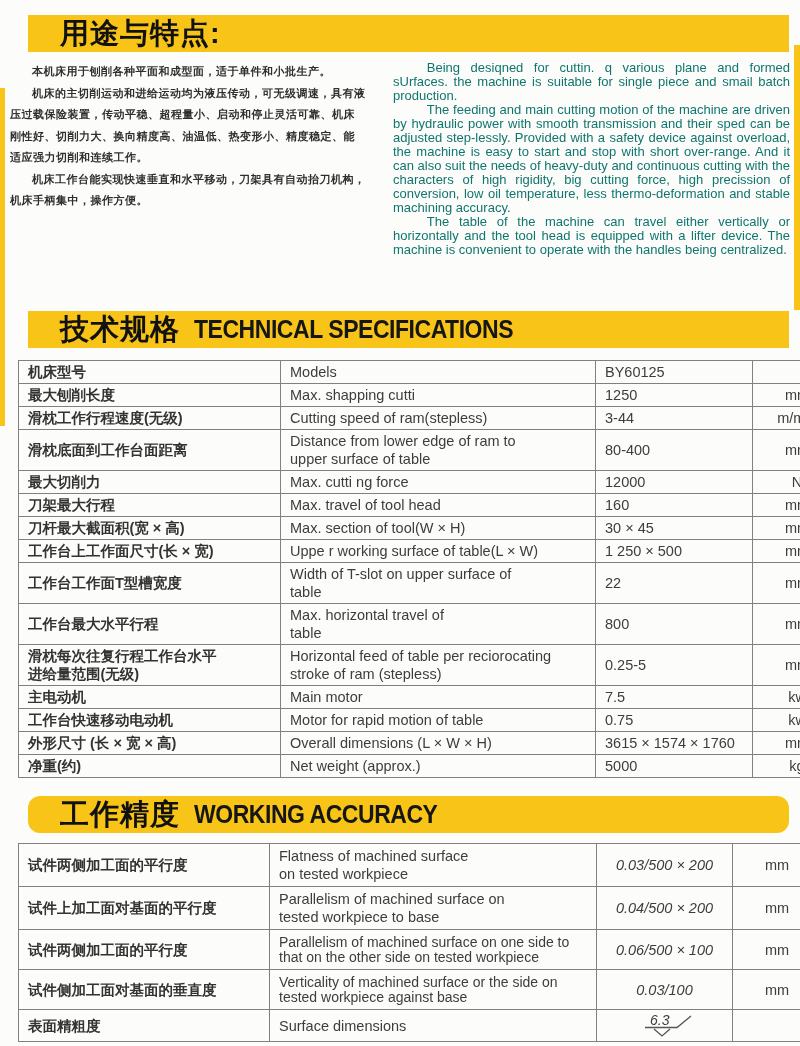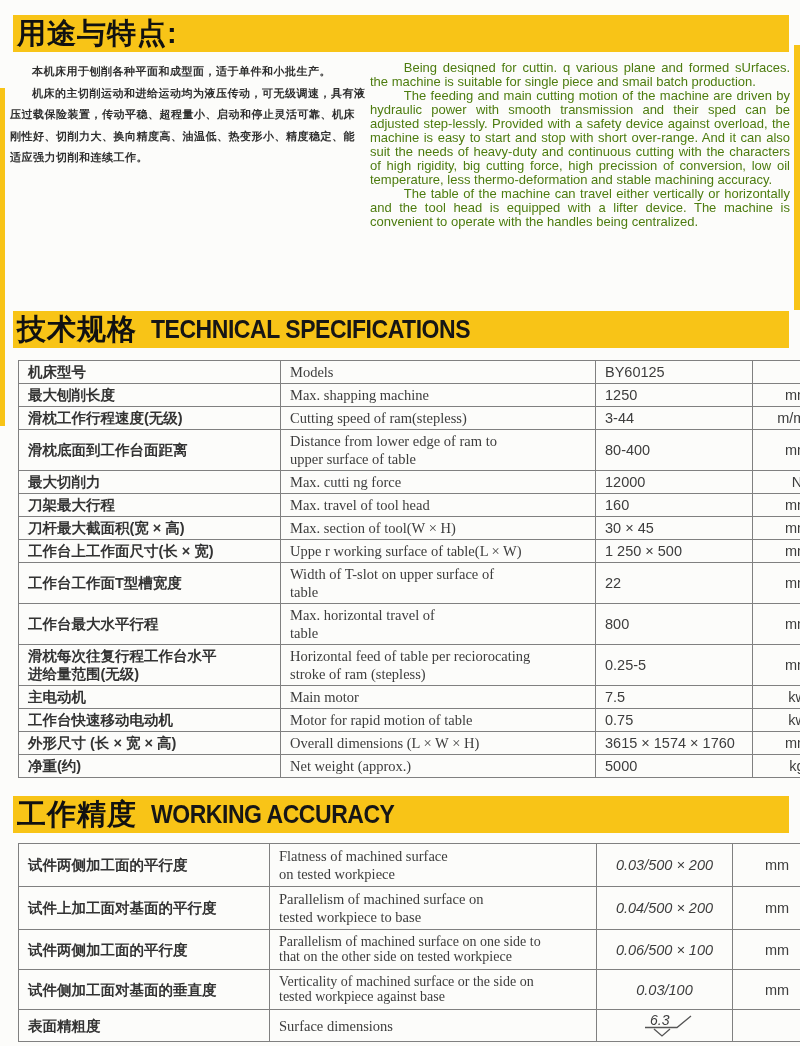--- a/index.html
+++ b/index.html
@@ -8,25 +8,25 @@
     background:#fcfcfa;
     overflow:hidden;
     position:relative;
     font-family:"Liberation Sans", sans-serif;
     color:#3c3c3c;
     -webkit-font-smoothing:antialiased;
   }
   
   .bar{
     background:#f8c417;
-    margin:0 11px 0 13px;
+    margin:0 11px 0 28px;
     height:37px;
     display:flex;
     align-items:center;
-    padding:0 4px;
+    padding:0 32px;
     box-sizing:border-box;
   }
   .bar .zh{
     font-size:29px;
     font-weight:bold;
     color:#111;
     letter-spacing:1px;
     line-height:1;
   }
   .bar .en{
@@ -35,43 +35,43 @@
     color:#161616;
     margin-left:14px;
     letter-spacing:-0.5px;
     line-height:1;
     transform:scaleX(0.92);
     transform-origin:left center;
     white-space:nowrap;
   }
   .bar1{margin-top:15px;}
   .bar2{margin-top:10px;}
-  .bar3{margin-top:18px;}
+  .bar3{margin-top:18px;border-radius:12px;}
 
   
   .purpose{
     display:flex;
     margin:9px 10px 0 10px;
     min-height:240px;
   }
   .purpose .col-zh{
     width:356px;
     font-size:11px;
     line-height:21.5px;
     color:#2f2f2f;
     font-weight:600;
     letter-spacing:0.5px;
   }
   .purpose .col-zh p{margin:0;text-indent:2em;}
   .purpose .col-en{
     flex:1;
-    margin-left:4px;
+    margin-left:27px;
     font-size:13px;
     line-height:14px;
-    color:#4d7c0f;
+    color:#0f766e;
     text-align:justify;
   }
   .purpose .col-en p{margin:0;text-indent:2.6em;}
 
   
   table{
     border-collapse:collapse;
     margin:12px 11px 0 18px;
     width:771px;
     table-layout:fixed;
@@ -79,21 +79,21 @@
   td{
     border:1px solid #808080;
     font-size:14.5px;
     line-height:18px;
     padding:2px 9px;
     color:#3d3d3d;
     vertical-align:middle;
     overflow:hidden;
   }
   .c-zh{white-space:pre-line;font-weight:600;color:#333;}
-  .c-en{white-space:pre-line;font-family:Liberation Serif, serif;}
+  .c-en{white-space:pre-line;}
   .c-val{}
   .c-unit{text-align:center;}
   .specs-table .c-zh{width:243px;margin-left:37px;}
   .specs-table .c-en{width:296px;}
   .specs-table .c-val{width:138px;}
   .specs-table .c-unit{width:70px;}
   .acc-table{margin-top:10px;}
   .acc-table .c-zh{width:232px;}
   .acc-table .c-en{width:308px;}
   .acc-table .c-val{width:117px;text-align:center;font-style:italic;}
@@ -123,20 +123,21 @@
 <div class="edge edge-right"></div>
 
 <div class="bar bar1">
   <span class="zh">用途与特点:</span>
 </div>
 
 <div class="purpose">
   <div class="col-zh">
     <p>本机床用于刨削各种平面和成型面，适于单件和小批生产。</p>
     <p>机床的主切削运动和进给运动均为液压传动，可无级调速，具有液压过载保险装置，传动平稳、超程量小、启动和停止灵活可靠、机床刚性好、切削力大、换向精度高、油温低、热变形小、精度稳定、能适应强力切削和连续工作。</p>
+    <p>机床工作台能实现快速垂直和水平移动，刀架具有自动抬刀机构，机床手柄集中，操作方便。</p>
   </div>
   <div class="col-en">
     <p>Being desiqned for cuttin.  q various plane and formed sUrfaces. the machine is suitable for single piece and smail batch production.</p>
     <p>The feeding and main cutting motion of the machine are driven by hydraulic power with smooth transmission and their sped can be adjusted step-lessly. Provided with a safety device against overload, the machine is easy to start and stop with short over-range. And it can also suit the needs of heavy-duty and continuous cutting with the characters of high rigidity, big cutting force, high precission of conversion, low oil temperature, less thermo-deformation and stable machining accuracy.</p>
     <p>The table of the machine can travel either vertically or horizontally and the tool head is equipped with a lifter device. The machine is convenient to operate with the handles being centralized.</p>
   </div>
 </div>
 
 <div class="bar bar2">
   <span class="zh">技术规格</span>
@@ -146,21 +147,21 @@
 <table class="specs-table">
   <tbody>
     <tr>
       <td class="c-zh">机床型号</td>
       <td class="c-en">Models</td>
       <td class="c-val">BY60125</td>
       <td class="c-unit"></td>
     </tr>
     <tr>
       <td class="c-zh">最大刨削长度</td>
-      <td class="c-en">Max. shapping machine</td>
+      <td class="c-en">Max. shapping cutti</td>
       <td class="c-val">1250</td>
       <td class="c-unit">mm</td>
     </tr>
     <tr>
       <td class="c-zh">滑枕工作行程速度(无级)</td>
       <td class="c-en">Cutting speed of ram(stepless)</td>
       <td class="c-val">3-44</td>
       <td class="c-unit">m/min</td>
     </tr>
     <tr>

